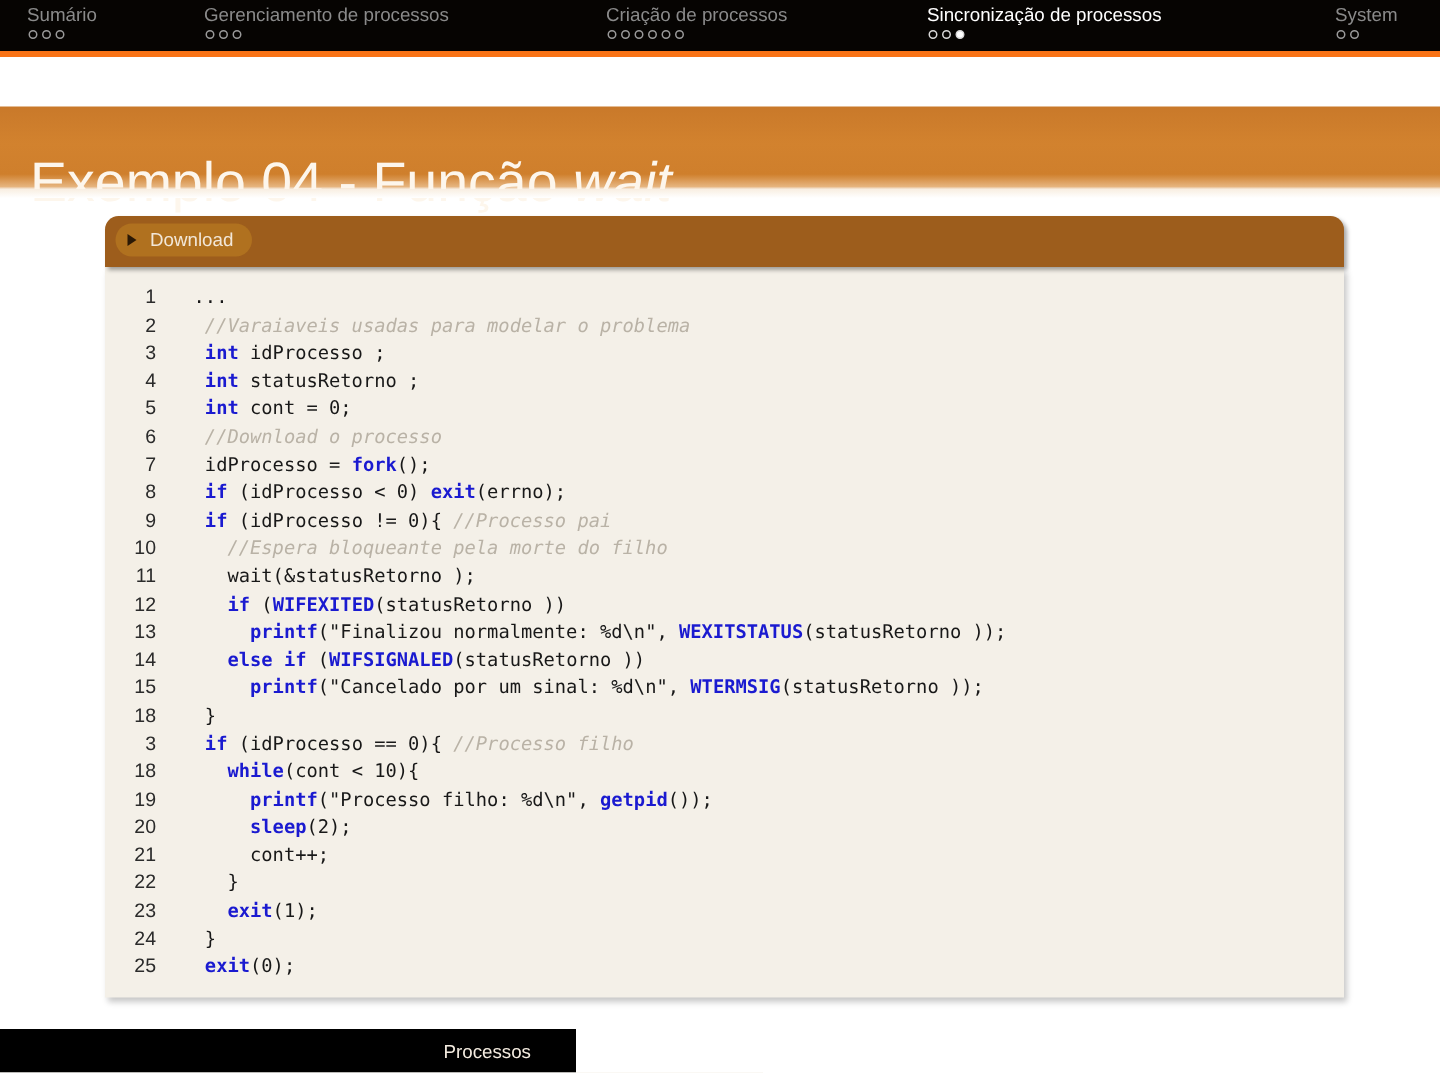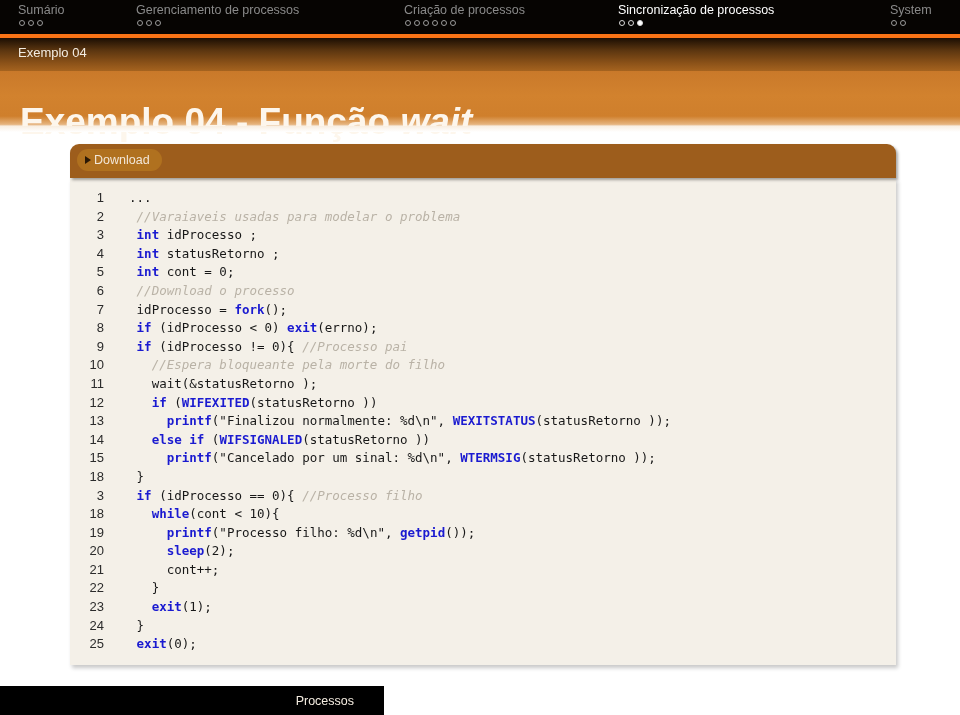--- a/index.html
+++ b/index.html
@@ -87,21 +87,21 @@
     background: linear-gradient(to bottom, #c9792a 0%, #d2822e 45%, #cf7f2c 82%, #e6b47e 97%, #f6eadd 100%);
   }
   .title-text {
     position: absolute;
     left: 20px;
     top: 0px;
     font-size: 37px;
     line-height: 52px;
     color: #fdf6ec;
     white-space: nowrap;
-    font-weight: bold;
+    font-weight: normal;
   }
   .title-text em { font-style: italic; }
   .header-fade {
     position: absolute;
     top: 88px; left: 0;
     width: 960px; height: 6px;
     background: linear-gradient(to bottom, #f8eee1 0%, #ffffff 100%);
   }
 
   
@@ -121,21 +121,21 @@
   }
   .dl-button {
     position: absolute;
     left: 7px; top: 5px;
     height: 22px;
     padding: 0 12px 0 8px;
     border-radius: 11px;
     background: #b0711f;
     display: flex;
     align-items: center;
-    gap: 3px;
+    gap: 9px;
   }
   .dl-arrow {
     width: 0; height: 0;
     border-left: 6px solid #2a1805;
     border-top: 4px solid transparent;
     border-bottom: 4px solid transparent;
   }
   .dl-label {
     font-size: 12.5px;
     color: #f2e7d8;
@@ -250,23 +250,20 @@
         <div class="nav-title">System</div>
         <div class="nav-dots">
           <span class="dot"></span>
           <span class="dot"></span>
         </div>
       </div>
     </div>
 </div>
 
 <div class="header-block">
-  <div class="subtitle-bar">
-    <div class="subtitle-text">Exemplo 04</div>
-  </div>
   <div class="title-bar">
     <h1 class="title-text"><span>Exemplo 04 - Função </span><em>wait</em></h1>
   </div>
   <div class="header-fade"></div>
 </div>
 
 <div class="code-panel">
   <div class="dl-header">
     <div class="dl-button">
       <span class="dl-arrow"></span>

